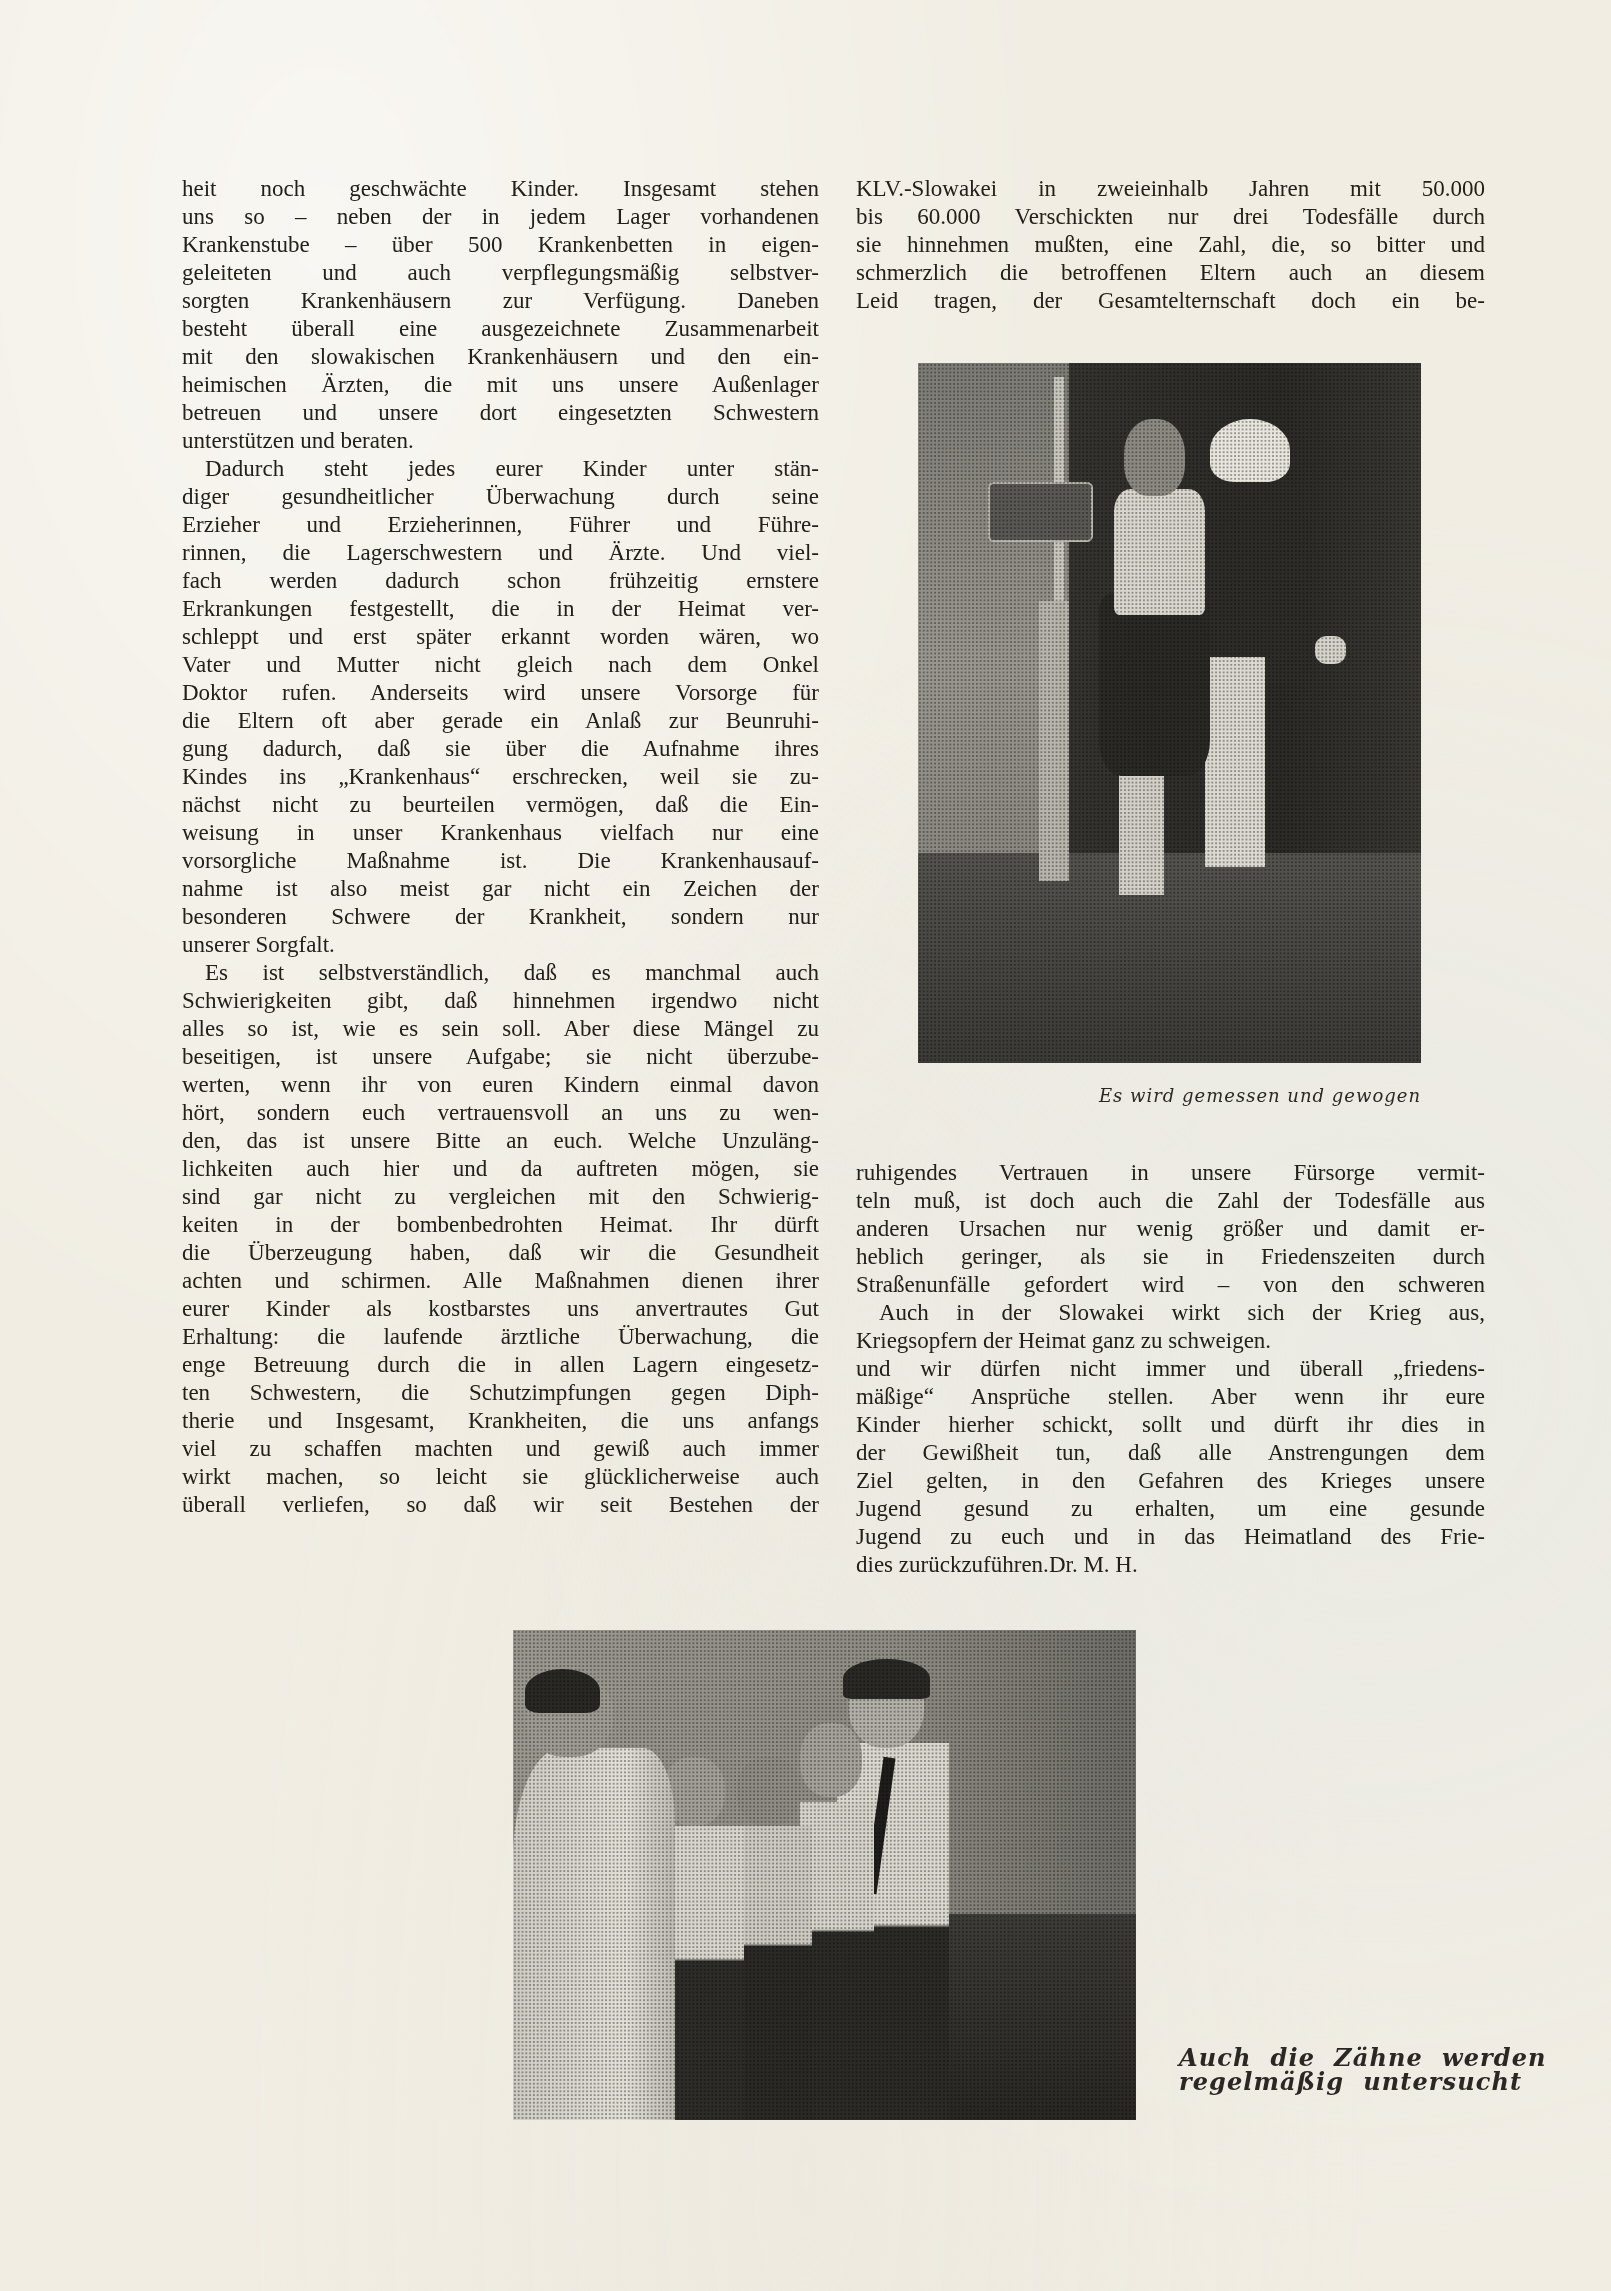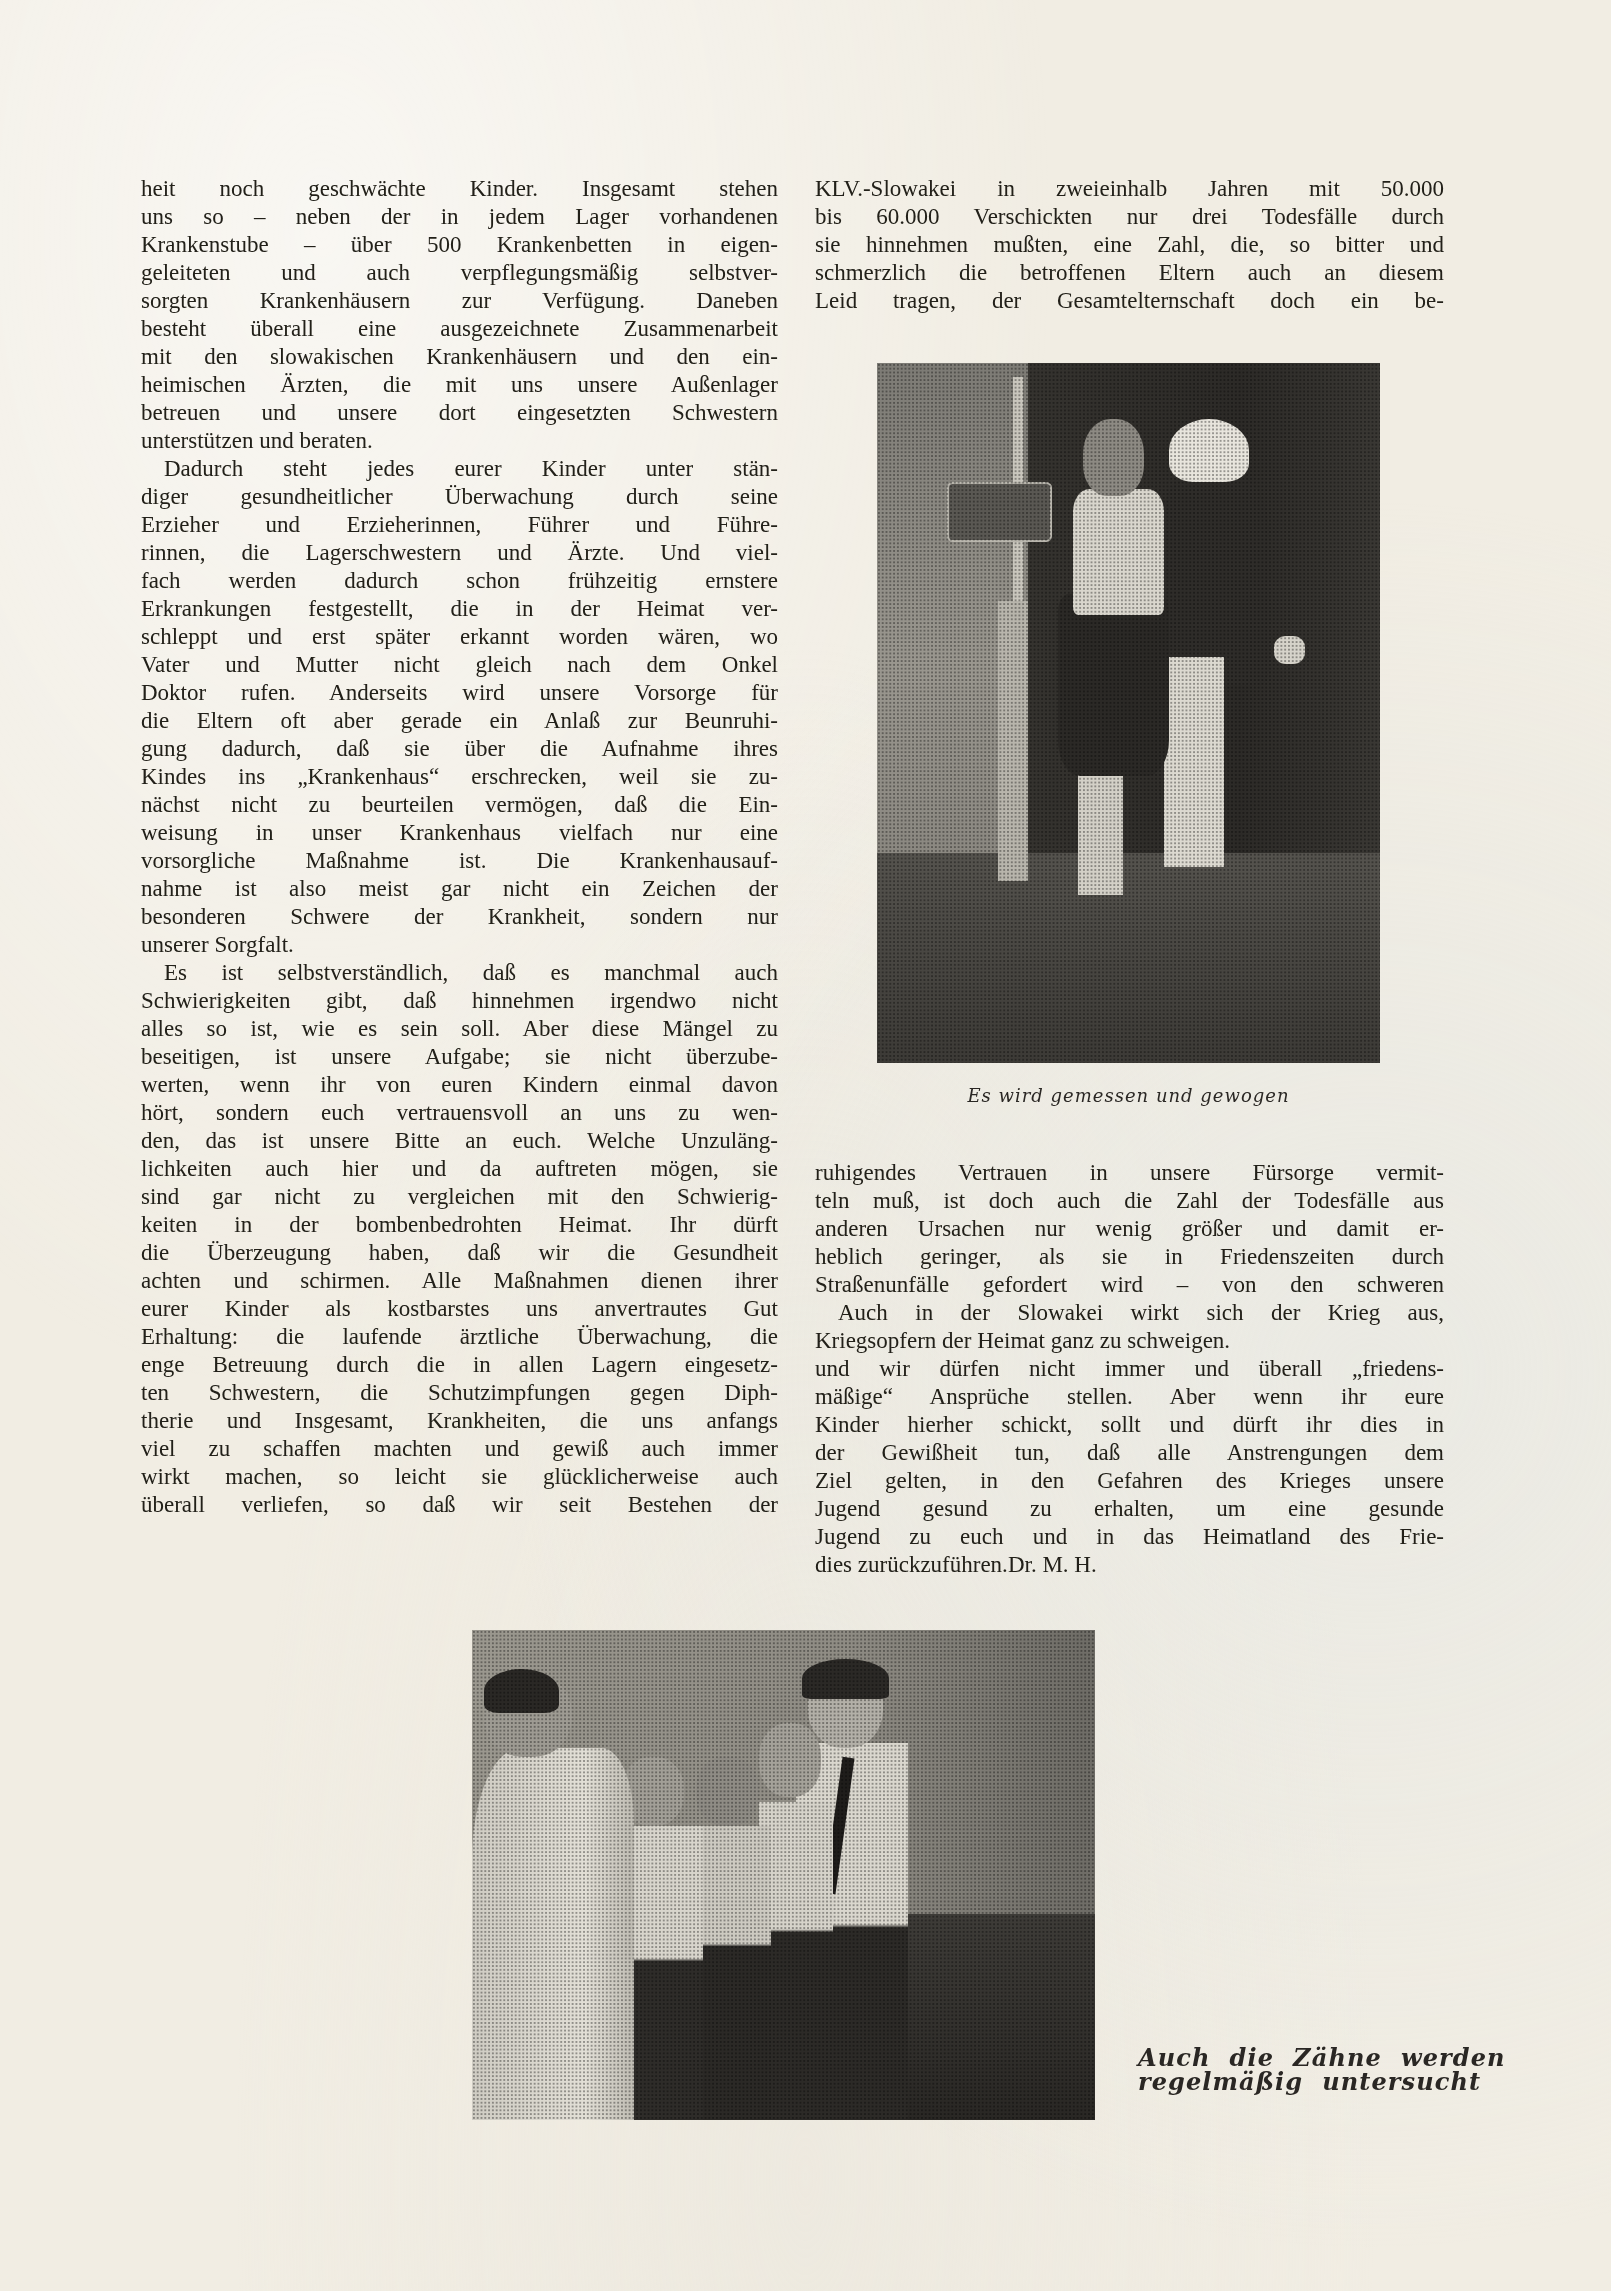--- a/index.html
+++ b/index.html
@@ -6,21 +6,21 @@
     body {
       width: 1612px; height: 2291px; position: relative; overflow: hidden;
       background: #f1ede3;
       background-image:
         radial-gradient(ellipse at 20% 10%, rgba(255,255,255,0.55), rgba(255,255,255,0) 40%),
         radial-gradient(ellipse at 85% 60%, rgba(230,232,228,0.6), rgba(230,232,228,0) 45%),
         radial-gradient(ellipse at 50% 95%, rgba(236,232,222,0.7), rgba(236,232,222,0) 50%);
       font-family: "DejaVu Serif", "Liberation Serif", serif;
       color: #1e1c1a;
     }
-    .page { position: absolute; inset: 0; }
+    .page { position: absolute; inset: 0; margin-left: 41px; }
     .col {
       position: absolute;
       font-family: "Liberation Serif", "DejaVu Serif", serif;
       font-size: 23px;
       line-height: 28px;
       color: #222019;
       text-align: justify;
       hyphens: manual;
     }
     .col .line { display: block; white-space: nowrap; text-align-last: justify; }
@@ -86,21 +86,21 @@
     #photo-dental .leader-hair { left: 53%; top: 6%; width: 14%; height: 8%; background: #2b2926; border-radius: 50% 50% 10% 10%; }
     #photo-dental .leader-body { left: 52%; top: 23%; width: 18%; height: 77%; background: linear-gradient(180deg,#dad7ce 0%,#dad7ce 48%,#2c2a27 49%); }
     #photo-dental .leader-tie { left: 58%; top: 26%; width: 2%; height: 28%; background: #1f1d1b; transform: rotate(8deg); }
 
     .caption {
       position: absolute;
       font-family: "DejaVu Serif", "Liberation Serif", serif;
       font-style: italic;
       color: #2a2724;
     }
-    #caption-weighing { left: 877px; width: 503px; top: 1085px; font-size: 18px; text-align: center; letter-spacing: 1px; font-style: italic; }
+    #caption-weighing { left: 877px; width: 503px; top: 1085px; font-size: 18px; text-align: right; letter-spacing: 1px; font-style: italic; }
     #caption-dental { left: 1138px; top: 2046px; font-size: 24px; line-height: 24px; font-weight: bold; letter-spacing: 1.1px; }
     #caption-dental .l1 { display: block; word-spacing: 9.6px; }
     #caption-dental .l2 { display: block; word-spacing: 9.6px; }
   </style>
 </head>
 <body>
 
 <div class="page">
 
   <div class="col" id="col-left">

